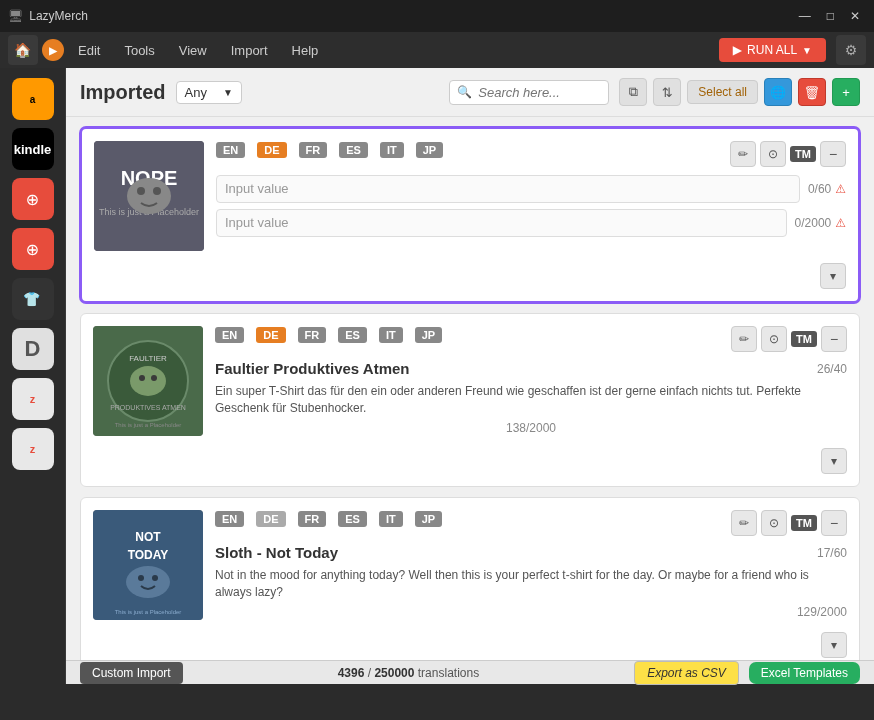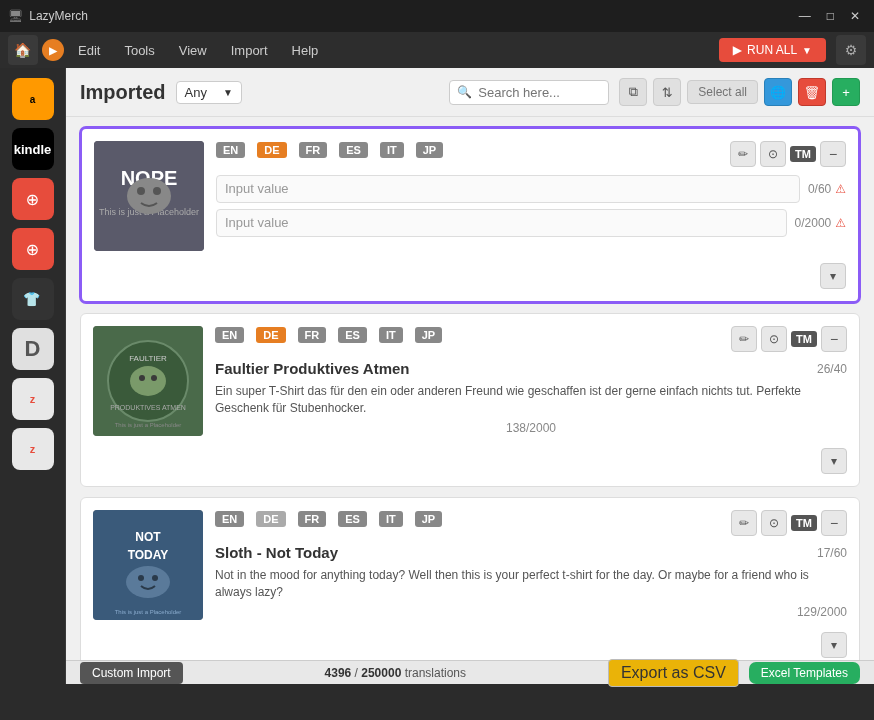--- a/index.html
+++ b/index.html
@@ -131,20 +131,21 @@
       position: relative;
       display: flex; align-items: center;
     }
     .search-input {
       border: 1px solid #ccc;
       border-radius: 4px;
       padding: 4px 10px 4px 28px;
       font-size: 13px;
       width: 160px;
       background: white;
+      font-style: italic;
     }
     .search-icon-wrap {
       position: absolute; left: 8px;
       color: #888; font-size: 12px;
     }
     .header-actions {
       display: flex; gap: 6px; align-items: center;
     }
     .icon-btn {
       width: 28px; height: 28px;
@@ -152,21 +153,21 @@
       border: 1px solid #ccc;
       border-radius: 4px;
       display: flex; align-items: center; justify-content: center;
       cursor: pointer; color: #555; font-size: 13px;
     }
     .select-all-btn {
       background: #e0e0e0;
       border: 1px solid #ccc;
       border-radius: 4px;
       padding: 4px 10px;
-      font-size: 12px; cursor: pointer; color: #737373;
+      font-size: 12px; cursor: pointer; color: #a16207;
     }
     .icon-btn-blue { background: #3498db; color: white; border-color: #2980b9; }
     .icon-btn-red { background: #e74c3c; color: white; border-color: #c0392b; }
     .icon-btn-green { background: #27ae60; color: white; border-color: #219a52; }
 
     
     .cards-area {
       flex: 1;
       padding: 10px 14px;
       overflow-y: auto;
@@ -271,23 +272,23 @@
       gap: 10px;
     }
     .custom-import-btn {
       background: #555; color: white; border: none;
       border-radius: 4px; padding: 4px 12px;
       font-size: 12px; cursor: pointer;
     }
     .footer-center { flex: 1; text-align: center; font-size: 12px; color: #555; }
     .footer-center strong { color: #333; }
     .export-btn {
-      background: #eab308; border: 1px solid #bbb;
+      background: #fde047; border: 1px solid #bbb;
       border-radius: 4px; padding: 4px 12px;
-      font-size: 16px; cursor: pointer; color: #333;
+      font-size: 12px; cursor: pointer; color: #333; font-style: italic;
     }
     .excel-btn {
       background: #27ae60; color: white;
       border: none; border-radius: 7px;
       padding: 4px 12px; font-size: 12px; cursor: pointer;
     }
   </style>
 </head>
 <body>
 

